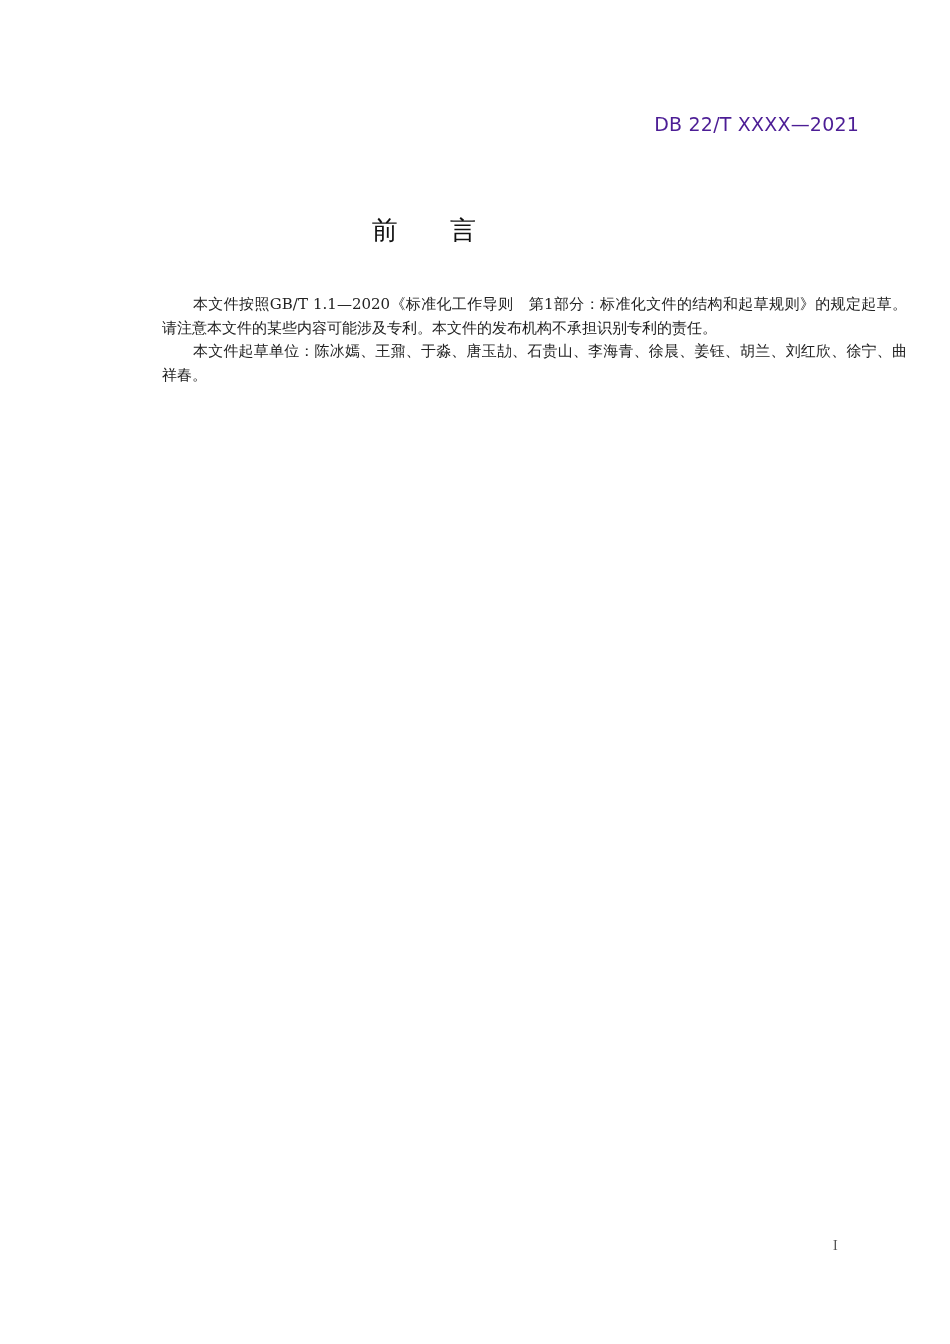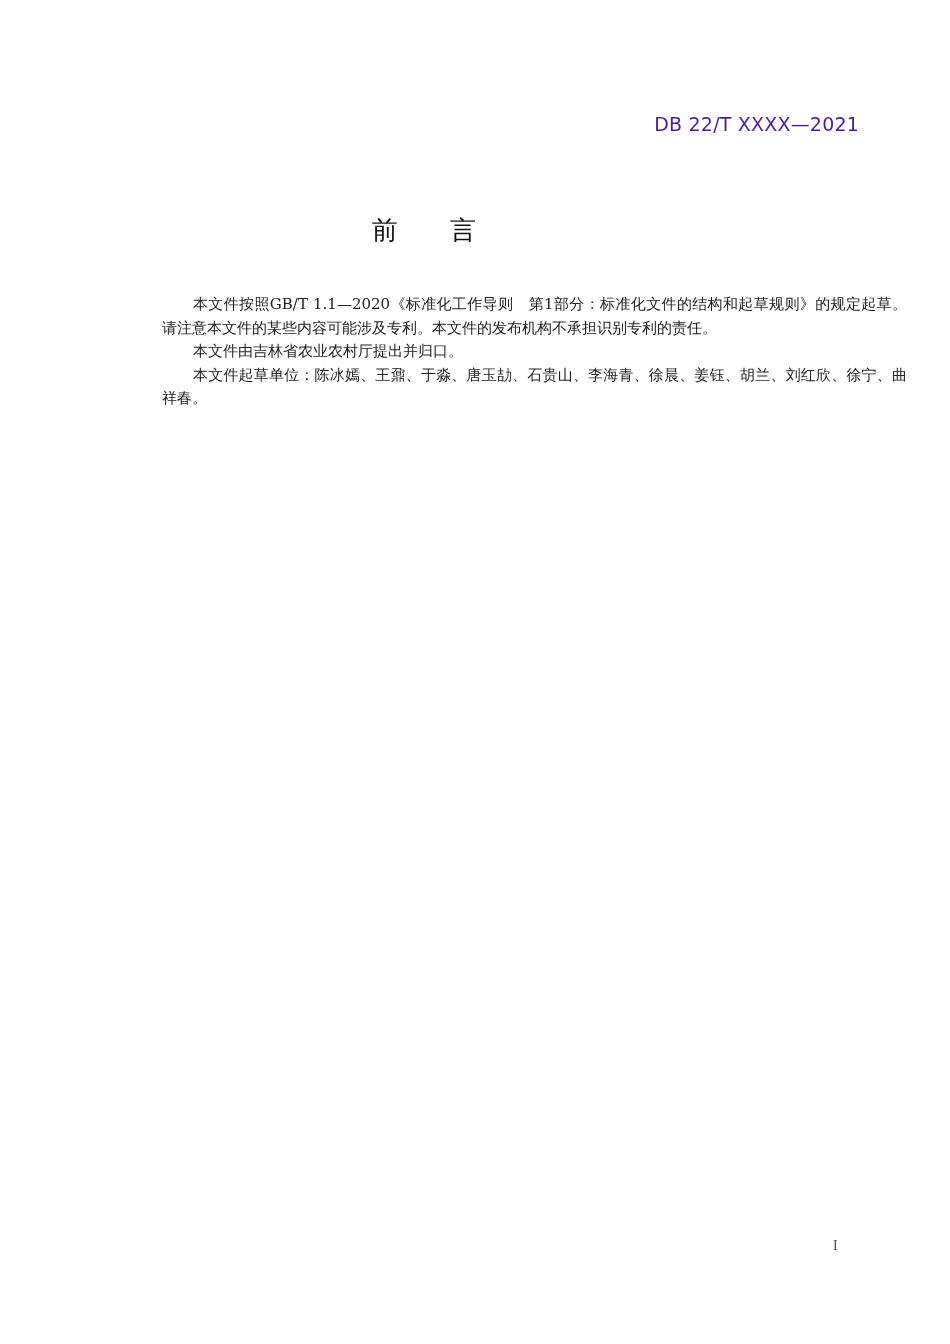--- a/index.html
+++ b/index.html
@@ -64,17 +64,16 @@
   </style>
 </head>
 <body>
 
 <div class="page-header-code">DB 22/T XXXX—2021</div>
 
 <h1 class="page-title">前 言</h1>
 
 <div class="body-text">
   <p>本文件按照GB/T 1.1—2020《标准化工作导则　第1部分：标准化文件的结构和起草规则》的规定起草。请注意本文件的某些内容可能涉及专利。本文件的发布机构不承担识别专利的责任。</p>
-  <p>本文件由吉林省农业农村厅提出并归口。</p>
   <p>本文件起草单位：陈冰嫣、王鼐、于淼、唐玉劼、石贵山、李海青、徐晨、姜钰、胡兰、刘红欣、徐宁、曲祥春。</p>
 </div>
 
 <div class="page-number">I</div>
 
 </body></html>

